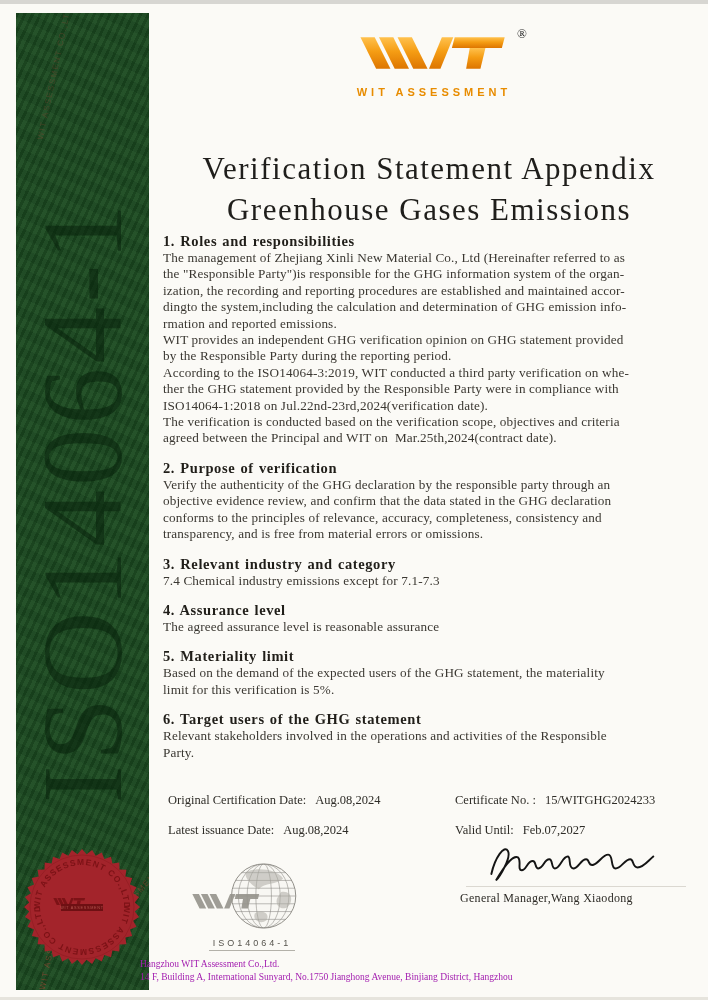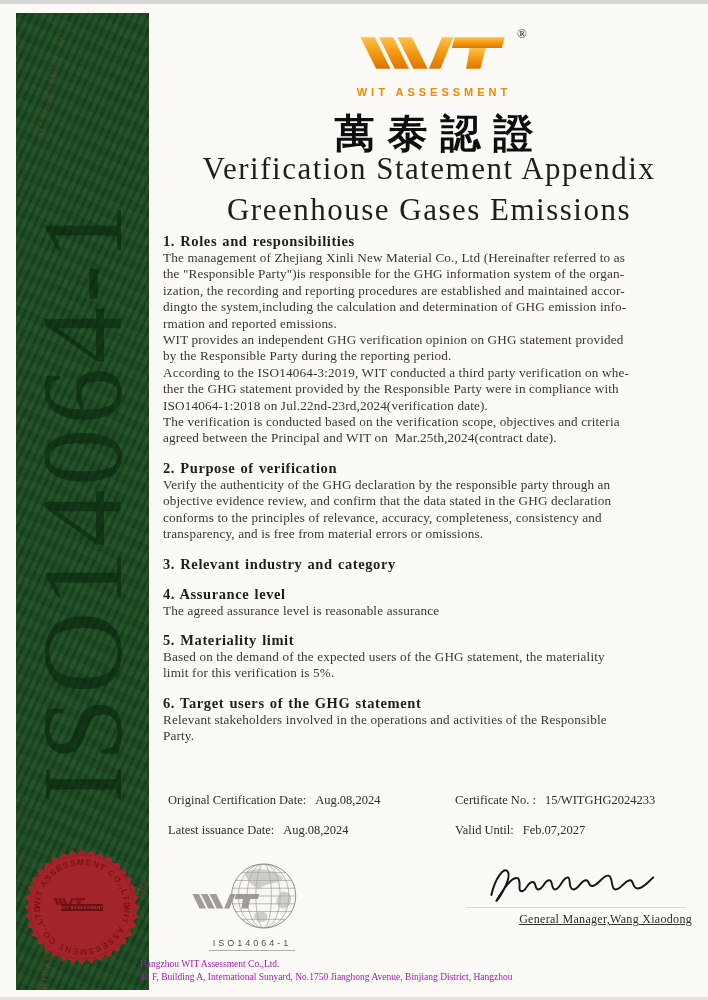--- a/index.html
+++ b/index.html
@@ -84,21 +84,21 @@
   .accred { position:absolute; left:186px; top:860px; width:132px; text-align:center; }
   .accred svg { width:130px; height:72px; display:block; }
   .accred-label {
     display:inline-block; margin-top:2px; padding:0 4px 2px 4px;
     font-family:"Liberation Sans","DejaVu Sans",sans-serif;
     font-size:9px; letter-spacing:3px; color:#55534c;
     border-bottom:1px solid #b3b1a9;
   }
 
   
-  .sig-block { position:absolute; left:460px; top:860px; width:232px; text-align:right;text-decoration:underline; }
+  .sig-block { position:absolute; left:460px; top:839px; width:232px; text-align:left; }
   .sig-svg { width:200px; height:46px; display:block; margin:0 auto; }
   .sig-line { border-top:1px solid #dbd8d1; margin:1px 6px 4px 6px; }
   .sig-title { font-size:12px; color:#2c2a25; letter-spacing:0.3px; }
 
   
   .footer { position:absolute; left:140px; top:958px; width:560px; text-align:left; color:#a21caf; }
   .footer .f-company { font-size:9.5px; line-height:13px; }
   .footer .f-address { font-size:9.5px; line-height:13px; }
 
   .hidden-defs { position:absolute; width:0; height:0; overflow:hidden; }
@@ -154,21 +154,20 @@
 </div>
 
 <div class="logo-block">
   <div class="logo-row">
     <svg class="logo-svg" viewBox="0 0 210 60">
       <use href="#wit-mark" fill="url(#orangeGrad)"></use>
     </svg>
     <span class="registered">®</span>
   </div>
   <div class="logo-sub">WIT ASSESSMENT</div>
-  <div class="cn-name">萬泰認證</div>
 </div>
 
 <div class="doc-title">
   <div class="t-line">Verification Statement Appendix</div>
   <div class="t-line">Greenhouse Gases Emissions</div>
 </div>
 
 <div class="sections">
   <div class="section">
     <h3>1. Roles and responsibilities</h3>
@@ -187,20 +186,21 @@
   </div>
   <div class="section">
     <h3>2. Purpose of verification</h3>
     <div class="body">Verify the authenticity of the GHG declaration by the responsible party through an
 objective evidence review, and confirm that the data stated in the GHG declaration
 conforms to the principles of relevance, accuracy, completeness, consistency and
 transparency, and is free from material errors or omissions.</div>
   </div>
   <div class="section">
     <h3>3. Relevant industry and category</h3>
+    <div class="body">7.4 Chemical industry emissions except for 7.1-7.3</div>
   </div>
   <div class="section">
     <h3>4. Assurance level</h3>
     <div class="body">The agreed assurance level is reasonable assurance</div>
   </div>
   <div class="section">
     <h3>5. Materiality limit</h3>
     <div class="body">Based on the demand of the expected users of the GHG statement, the materiality
 limit for this verification is 5%.</div>
   </div>

